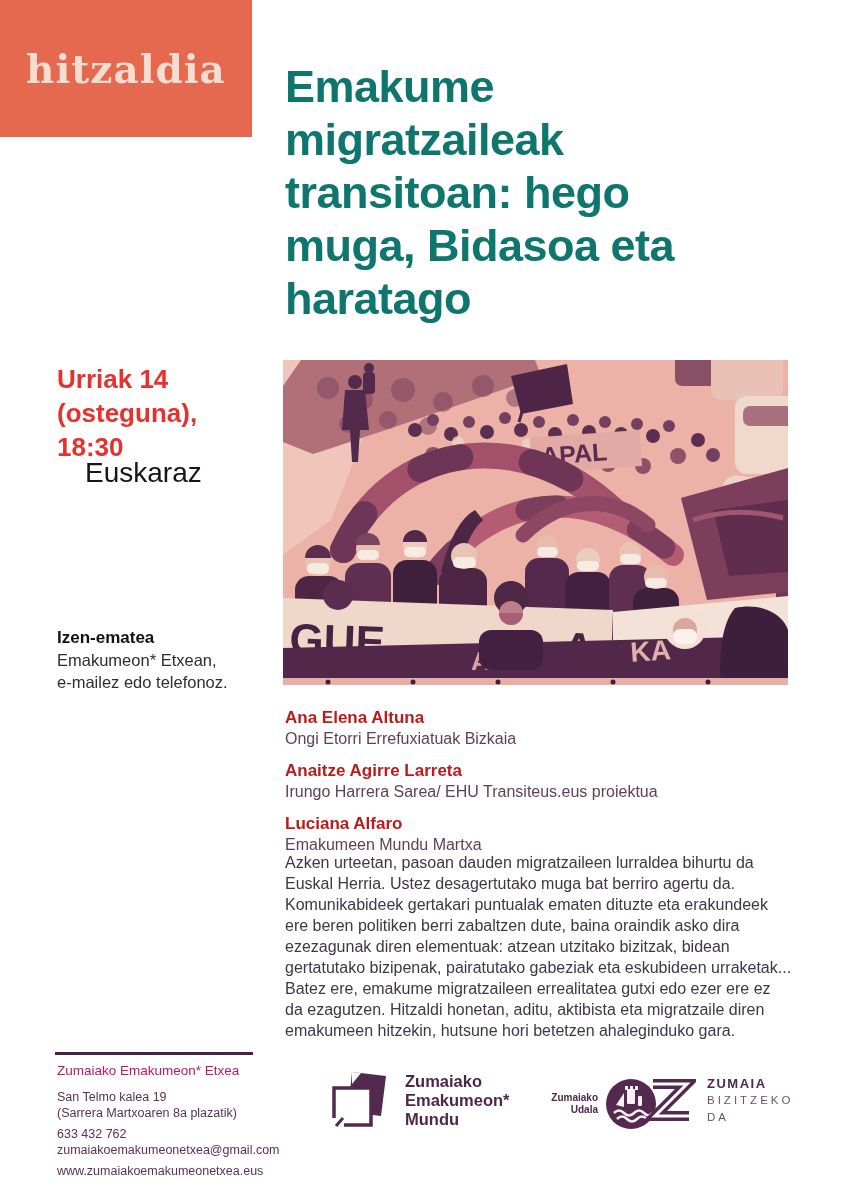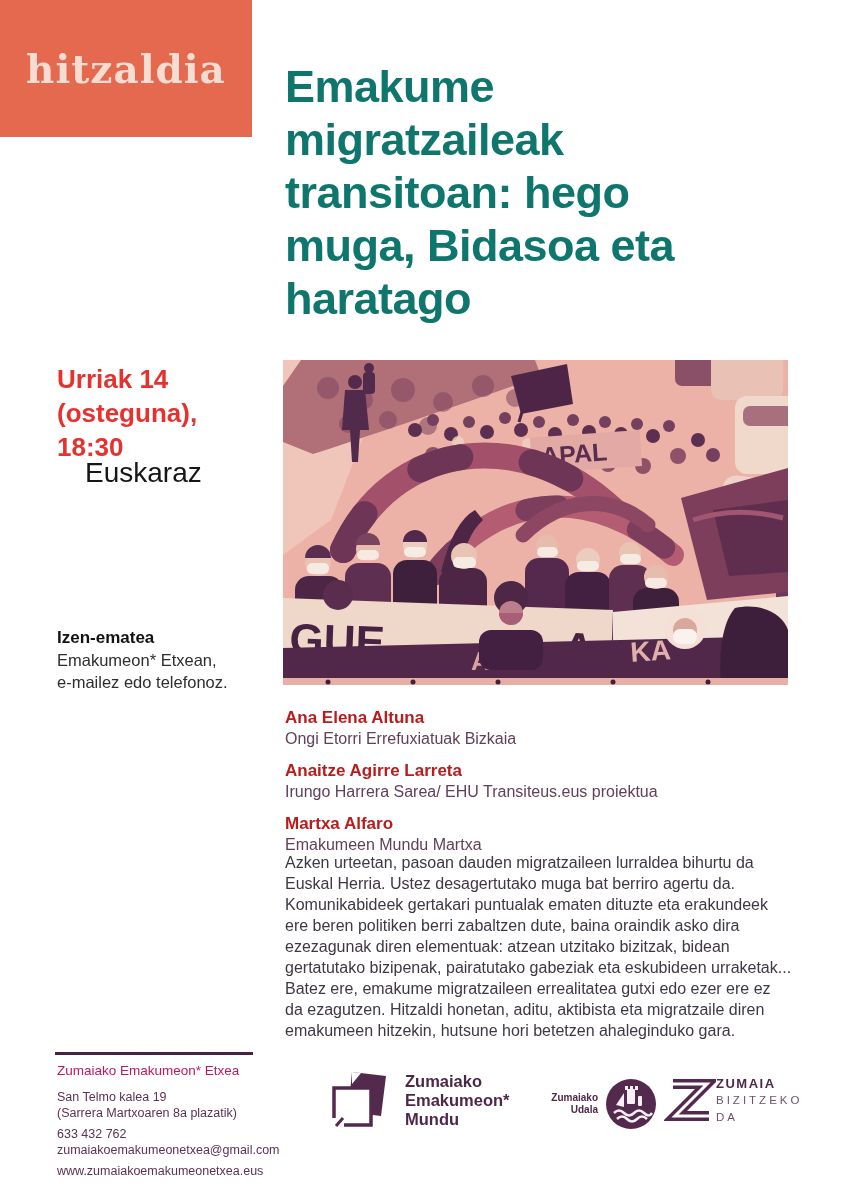--- a/index.html
+++ b/index.html
@@ -42,21 +42,21 @@
   .contact .org{font-weight:400;font-size:13.5px;color:#be185d;margin-bottom:10px;}
   .contact .phone{margin-top:5px;}
   .contact .website{margin-top:5px;}
 
   .logo-etxea{position:absolute;left:328px;top:1068px;display:flex;align-items:center;gap:13px;}
   .logo-etxea .lines{font-size:16.5px;line-height:19px;font-weight:700;color:#4E2849;}
 
   .logo-udala{position:absolute;left:538px;top:1078px;display:flex;align-items:center;gap:7px;}
   .logo-udala .lines{width:60px;text-align:right;font-size:10px;line-height:12px;font-weight:700;color:#4E2849;}
 
-  .logo-zumaia{position:absolute;left:664px;top:1074px;display:flex;align-items:center;}
+  .logo-zumaia{position:absolute;left:644px;top:1074px;display:flex;align-items:center;gap:11px;}
   .logo-zumaia .l1{font-size:13px;font-weight:700;letter-spacing:1.5px;color:#4E2849;line-height:17px;}
   .logo-zumaia .l2,.logo-zumaia .l3{font-size:11.5px;font-weight:400;letter-spacing:3px;color:#6E5169;line-height:17px;}
 </style>
 </head>
 <body>
 
 <div class="page">
 
   <div class="badge">
     <span>hitzaldia</span>
@@ -267,21 +267,21 @@
   <div class="speakers">
     <div class="speaker">
       <div class="name">Ana Elena Altuna</div>
       <div class="affiliation">Ongi Etorri Errefuxiatuak Bizkaia</div>
     </div>
     <div class="speaker">
       <div class="name">Anaitze Agirre Larreta</div>
       <div class="affiliation">Irungo Harrera Sarea/ EHU Transiteus.eus proiektua</div>
     </div>
     <div class="speaker">
-      <div class="name">Martxa Alfaro</div>
+      <div class="name">Luciana Alfaro</div>
       <div class="affiliation">Emakumeen Mundu Martxa</div>
     </div>
   </div>
 
   <p class="description">Azken urteetan, pasoan dauden migratzaileen lurraldea bihurtu da Euskal Herria. Ustez desagertutako muga bat berriro agertu da. Komunikabideek gertakari puntualak ematen dituzte eta erakundeek ere beren politiken berri zabaltzen dute, baina oraindik asko dira ezezagunak diren elementuak: atzean utzitako bizitzak, bidean gertatutako bizipenak, pairatutako gabeziak eta eskubideen urraketak... Batez ere, emakume migratzaileen errealitatea gutxi edo ezer ere ez da ezagutzen. Hitzaldi honetan, aditu, aktibista eta migratzaile diren emakumeen hitzekin, hutsune hori betetzen ahaleginduko gara.</p>
 
   <div class="footer-rule"></div>
 
   <div class="contact">
     <div class="org">Zumaiako Emakumeon* Etxea</div>

